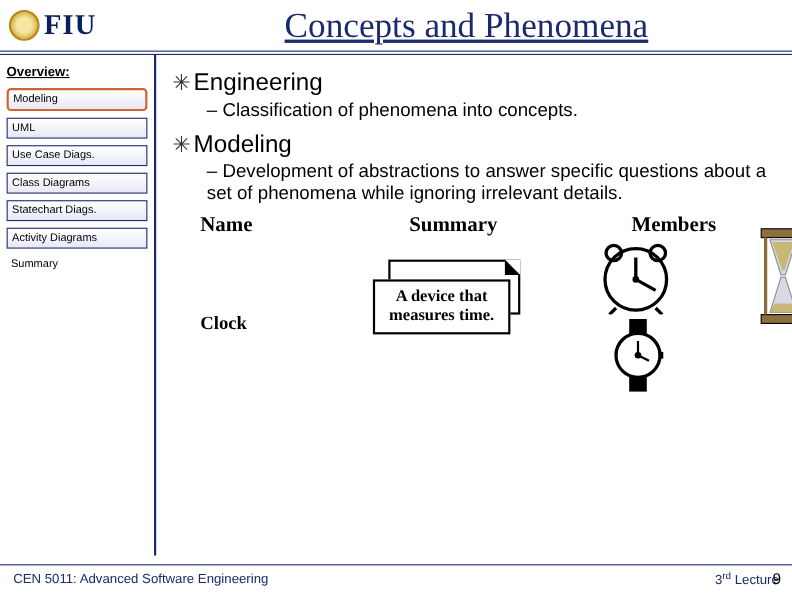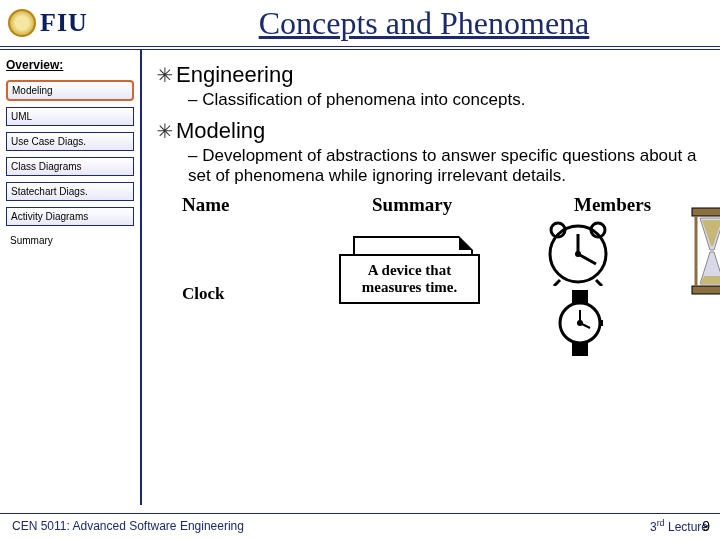--- a/index.html
+++ b/index.html
@@ -138,21 +138,21 @@
   .paper-corner {
     position: absolute;
     right: -2px; top: -2px;
     width: 0; height: 0;
     border-top: 14px solid #fff;
     border-left: 14px solid #000;
   }
   .paper-front {
     position: absolute;
     left: 0; top: 0;
-    width: 141px;
+    width: 125px;
     border: 2px solid #000;
     background: #fff;
     padding: 6px 4px;
     font-family: "Times New Roman", serif;
     font-size: 15px;
     font-weight: bold;
     text-align: center;
   }
   .members-col {
     position: absolute;

